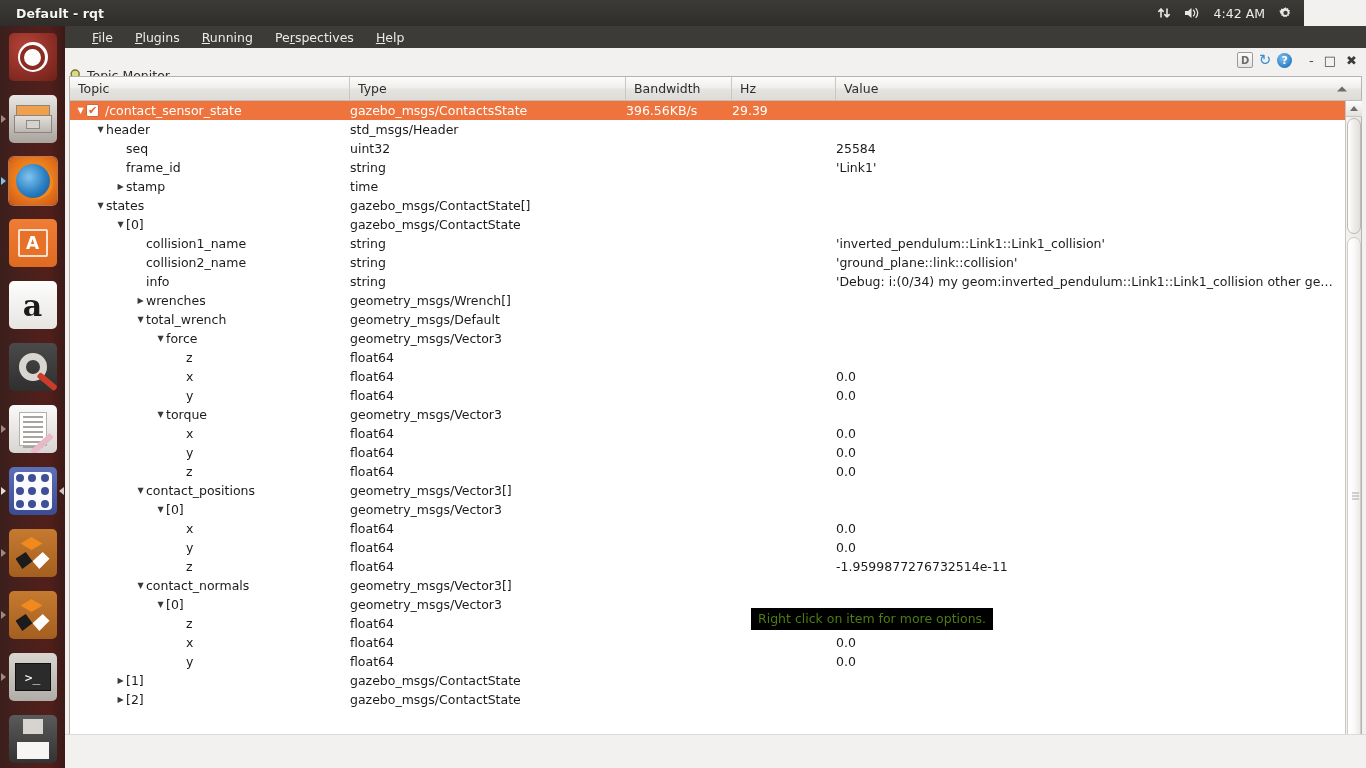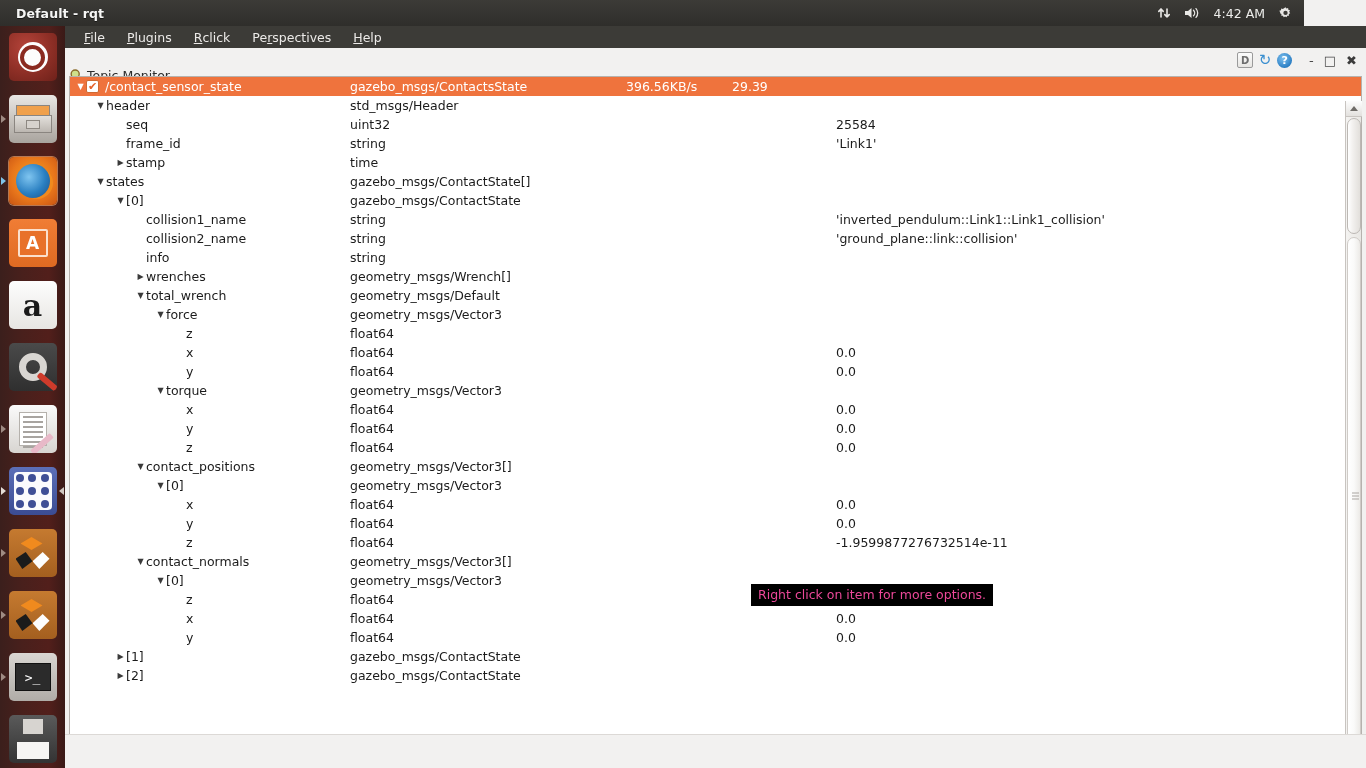--- a/index.html
+++ b/index.html
@@ -111,21 +111,21 @@
   
   #rqt-window {
     position: absolute; top: 26px; left: 65px;
     width: 1301px; height: 742px;
     background: #f2f1f0;
   }
   #menubar {
     height: 22px;
     background: #3c3b37;
     display: flex; align-items: center;
-    padding-left: 8px; gap: 0;
+    padding-left: 16px; gap: 0;
   }
   .menu-item {
     color: #eceae8; font-size: 12.5px;
     padding: 2px 11px;
     cursor: default;
   }
   .menu-item u { text-decoration: underline; }
 
   
   #dock-title {
@@ -219,21 +219,21 @@
     display: flex; align-items: center; justify-content: center;
     color: #e4622c; font-size: 11px; line-height: 1; font-weight: bold;
   }
   .label { overflow: hidden; text-overflow: ellipsis; }
 
   
   #tooltip {
     position: absolute;
     left: 681px; top: 507px;
     background: #000000;
-    color: #ec4899;
+    color: #4d7c0f;
     font-size: 12.5px;
     padding: 3px 7px 4px 7px;
     z-index: 30;
     white-space: nowrap;
   }
 
   
   #vscroll {
     position: absolute; right: 0; top: 24px;
     width: 16px; bottom: 0;
@@ -411,21 +411,21 @@
       </div>
   </div>
 
 </div>
 
 <div id="rqt-window">
 
   <div id="menubar">
     <div class="menu-item"><u>F</u><span>ile</span></div>
     <div class="menu-item"><u>P</u><span>lugins</span></div>
-    <div class="menu-item"><u>R</u><span>click</span></div>
+    <div class="menu-item"><u>R</u><span>unning</span></div>
     <div class="menu-item">Pe<u>r</u><span>spectives</span></div>
     <div class="menu-item"><u>H</u><span>elp</span></div>
   </div>
 
   <div id="dock-title">
     <div class="dt-left">
       <span style="display:flex;align-items:center;">
         <svg width="15" height="15" viewBox="0 0 16 16">
             <circle cx="6.6" cy="6.4" r="4.3" fill="#cfe08a" stroke="#8a6b2a" stroke-width="1.5"></circle>
             <path d="M9.8 9.8 L14 14" stroke="#4a4a4a" stroke-width="2" stroke-linecap="round"></path>
@@ -439,20 +439,30 @@
       <span class="dock-btn d-help">?</span>
       <span style="width:6px"></span>
       <span class="wbtn">-</span>
       <span class="wbtn">□</span>
       <span class="wbtn close">✖</span>
     </div>
   </div>
 
   <div id="tree-wrap">
 
+    <div id="tree-header">
+      <div class="th c-topic">Topic</div>
+      <div class="th c-type">Type</div>
+      <div class="th c-bw">Bandwidth</div>
+      <div class="th c-hz">Hz</div>
+      <div class="th last">
+        <span>Value</span>
+        <span class="sort-ind"></span>
+      </div>
+    </div>
 
     <div id="tree-body">
       <div id="rows-host">
           <div class="row sel">
             <div class="c-topic">
               <span style="display: inline-block; flex: 0 0 auto; width: 5px;"></span>
               <span class="arrow">▼</span>
               <span class="cbox">✔</span>
               <span class="label">/contact_sensor_state</span>
             </div>
@@ -551,20 +561,21 @@
           </div>
           <div class="row">
             <div class="c-topic">
               <span style="display: inline-block; flex: 0 0 auto; width: 65px;"></span>
               <span class="arrow none"></span>
               <span class="label">info</span>
             </div>
             <div class="c-type">string</div>
             <div class="c-bw"></div>
             <div class="c-hz"></div>
+            <div class="c-val">'Debug:  i:(0/34)    my geom:inverted_pendulum::Link1::Link1_collision   other ge…</div>
           </div>
           <div class="row">
             <div class="c-topic">
               <span style="display: inline-block; flex: 0 0 auto; width: 65px;"></span>
               <span class="arrow">▶</span>
               <span class="label">wrenches</span>
             </div>
             <div class="c-type">geometry_msgs/Wrench[]</div>
             <div class="c-bw"></div>
             <div class="c-hz"></div>

